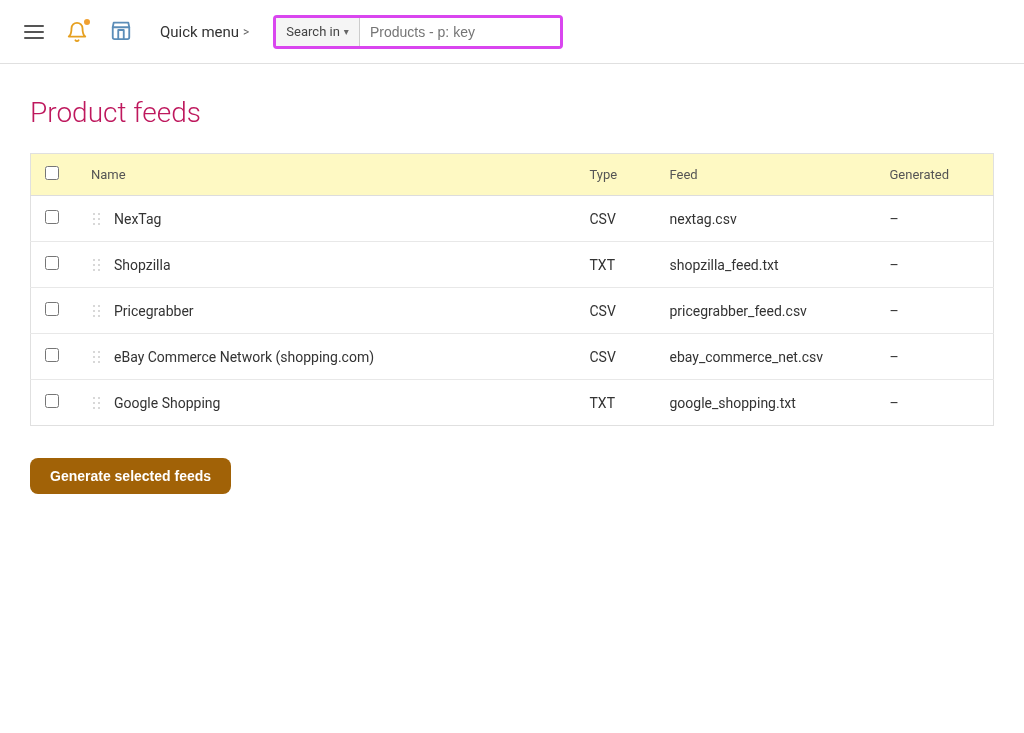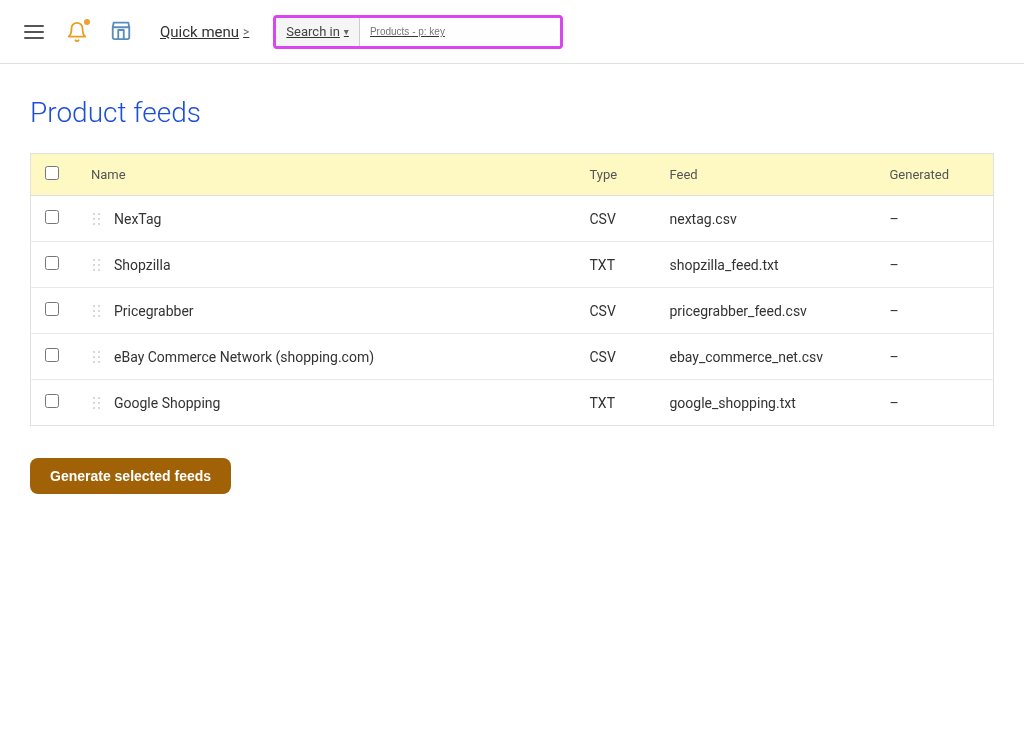--- a/index.html
+++ b/index.html
@@ -7,21 +7,20 @@
 
     
     .header {
       display: flex;
       align-items: center;
       padding: 0 20px;
       height: 64px;
       border-bottom: 1px solid #e0e0e0;
       background: #fff;
       gap: 16px;
-      text-decoration: underline;
     }
     .header-left {
       display: flex;
       align-items: center;
       gap: 14px;
     }
     .hamburger-icon {
       display: flex;
       flex-direction: column;
       gap: 4px;
@@ -89,34 +88,34 @@
       font-size: 13px;
       color: #444;
       white-space: nowrap;
     }
     .search-in-chevron { font-size: 10px; color: #666; }
     .search-input {
       border: none;
       outline: none;
       padding: 0 10px;
       height: 100%;
-      font-size: 10px;
+      font-size: 14px;
       color: #999;
       width: 200px;
       background: #fff;
     }
 
     
     .main-content {
       padding: 32px 30px;
     }
     .page-title {
       font-size: 28px;
       font-weight: 300;
-      color: #1d4ed8;
+      color: #be185d;
       margin-bottom: 24px;
     }
 
     
     .feeds-table {
       width: 100%;
       border-collapse: collapse;
       border: 1px solid #e0e0e0;
     }
     .feeds-table thead tr {

